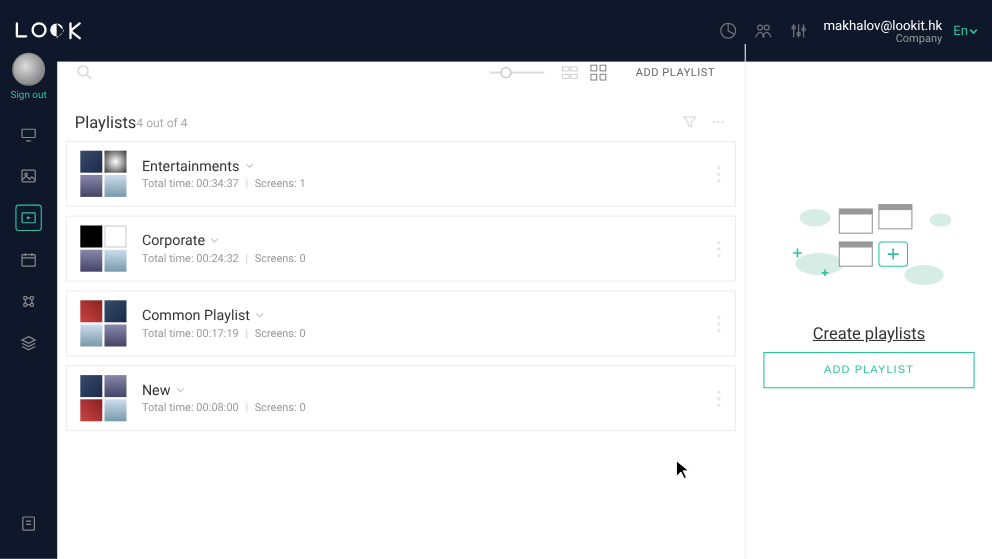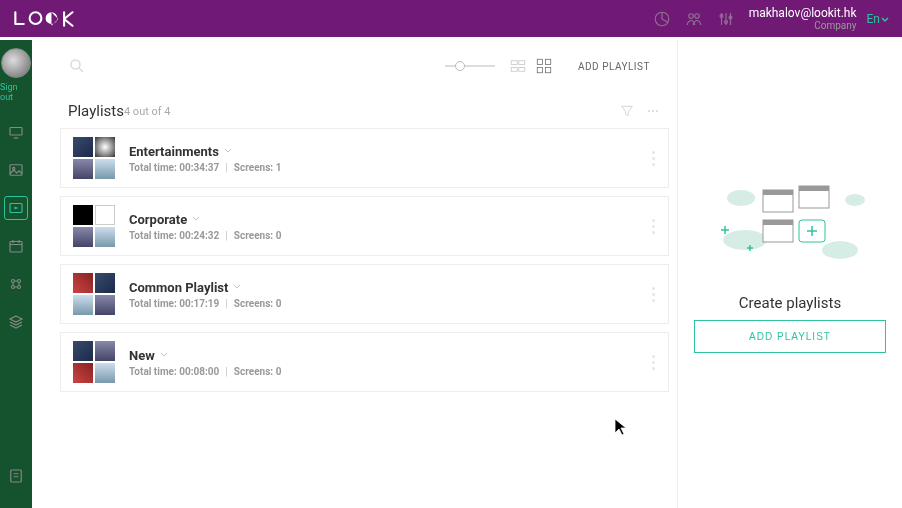--- a/index.html
+++ b/index.html
@@ -1,31 +1,31 @@
 <!DOCTYPE html>
 <html><head>
 <meta charset="utf-8">
 <style>
 * { margin: 0; padding: 0; box-sizing: border-box; }
 body { font-family: -apple-system, BlinkMacSystemFont, "Segoe UI", Roboto, sans-serif; width: 902px; height: 508px; overflow: hidden; background: #fff; }
 
 
-.header { height: 37px; background: #701a75; display: flex; align-items: center; padding: 12px 12px; color: #fff; }
+.header { height: 56px; background: #0f172a; display: flex; align-items: center; padding: 12px 12px; color: #fff; }
 .logo { font-weight: bold; letter-spacing: -1px; font-size: 18px; display: flex; align-items: center; }
 .logo svg { height: 22px; }
 .header-spacer { flex: 1; }
 .header-icons { display: flex; gap: 14px; align-items: center; margin-right: 14px; }
 .hicon { width: 18px; height: 18px; opacity: 0.6; cursor: pointer; }
 .user-block { text-align: right; margin-right: 10px; }
 .user-email { font-size: 12px; color: #fff; }
 .user-company { font-size: 10px; color: #999; }
 .lang { font-size: 12px; color: #2fc29f; cursor: pointer; display:flex; align-items:center; }
 
 
-.leftrail { position: absolute; left: 0; top: 40px; bottom: 0; width: 32px; background: #14532d; display: flex; flex-direction: column; align-items: center; padding-top: 8px; }
+.leftrail { position: absolute; left: 0; top: 40px; bottom: 0; width: 52px; background: #0f172a; display: flex; flex-direction: column; align-items: center; padding-top: 8px; }
 .avatar { width: 30px; height: 30px; border-radius: 50%; background: radial-gradient(circle at 40% 40%, #ddd, #666); border: 1px solid #888; }
 .signout { font-size: 9px; color: #2fc29f; margin-top: 4px; cursor: pointer; }
 .rail-icons { margin-top: 18px; display: flex; flex-direction: column; gap: 14px; align-items: center; }
 .ricon { width: 24px; height: 24px; display:flex; align-items:center; justify-content:center; cursor: pointer; }
 .ricon svg { stroke: #888; fill: none; stroke-width: 1.5; }
 .ricon.active { border: 1px solid #2fc29f; border-radius: 3px; }
 .ricon.active svg { stroke: #2fc29f; }
 .rail-bottom { margin-top: auto; margin-bottom: 20px; }
 
 
@@ -43,42 +43,42 @@
 .viewbtn.sel { opacity: 0.9; }
 .addbtn-top { font-size: 10px; letter-spacing: 0.5px; color: #666; padding: 6px 10px; cursor: pointer; border: 1px solid transparent; }
 
 .subhead { display: flex; align-items: center; padding: 10px 16px 8px; }
 .subtitle { font-size: 15px; color: #333; }
 .subcount { font-size: 11px; color: #aaa; }
 .sub-spacer { flex: 1; }
 .filter-icon, .more-icon { width: 16px; height: 16px; opacity: 0.35; cursor: pointer; margin-left: 10px; }
 
 .list { padding: 0 8px 0 8px; }
-.card { border: 1px solid #ededed; margin-bottom: 8px; display: flex; align-items: center; padding: 8px 12px; cursor: pointer; background:#fff;font-weight:bold; }
+.card { border: 1px solid #ededed; margin-bottom: 8px; display: flex; align-items: center; padding: 8px 12px; cursor: pointer; background:#fff; }
 .thumbs { display: grid; grid-template-columns: 20px 20px; grid-template-rows: 20px 20px; gap: 2px; margin-right: 14px; }
 .th { width: 20px; height: 20px; background: #999; }
 .th.a { background: linear-gradient(135deg,#3a4a6a,#1a2a4a); }
 .th.b { background: radial-gradient(circle,#fff,#333); }
 .th.c { background: linear-gradient(180deg,#88a,#446); }
 .th.d { background: linear-gradient(180deg,#cde,#79a); }
 .th.e { background:#000;}
 .th.f { background:#fff; border:1px solid #ccc;}
 .th.g { background: linear-gradient(45deg,#c44,#822);}
 .card-main { flex: 1; }
 .card-title { font-size: 13px; color: #333; display:flex; align-items:center; }
 .chev { margin-left: 4px; opacity: 0.5; }
 .card-meta { font-size: 10px; color: #999; margin-top: 3px; }
 .card-meta .sep { margin: 0 6px; color: #ccc; }
 .drag { width: 4px; display: flex; flex-direction: column; gap: 3px; opacity: 0.3; }
 .drag span { width: 3px; height: 3px; background: #aaa; border-radius: 50%; }
 
 
 .rightpanel { width: 224px; padding: 20px 16px; display: flex; flex-direction: column; align-items: center; text-align: center; }
 .illus { margin-top: 120px; margin-bottom: 20px; }
-.rp-title { font-size: 15px; color: #333; margin-bottom: 8px; }
+.rp-title { font-size: 15px; color: #333; margin-bottom: 8px; text-decoration: underline; }
 .rp-desc { font-size: 10.5px; color: #888; line-height: 1.5; margin-bottom: 16px; }
 .rp-btn { width: 100%; border: 1px solid #2fc29f; color: #2fc29f; background: #fff; font-size: 10px; letter-spacing: 1px; padding: 10px 0; cursor: pointer; }
 
 .cursor { position: absolute; left: 614px; top: 418px; pointer-events: none; }
 </style>
 </head>
 <body>
 
 <div class="header">
   <div class="logo">

